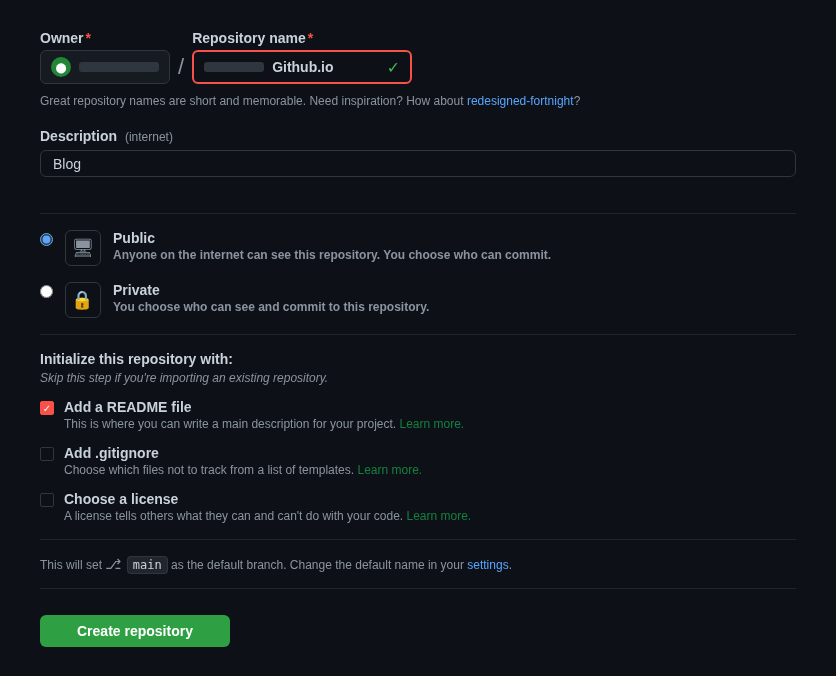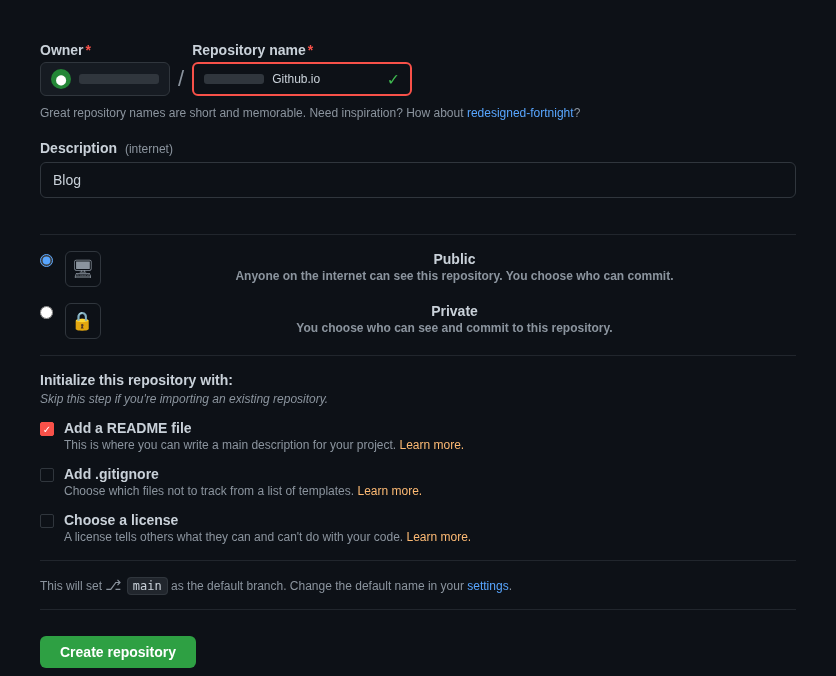--- a/index.html
+++ b/index.html
@@ -8,21 +8,21 @@
       background-color: #0d1117;
       color: #c9d1d9;
       font-family: -apple-system, BlinkMacSystemFont, "Segoe UI", Helvetica, Arial, sans-serif;
       font-size: 14px;
       min-height: 676px;
       padding: 30px 40px;
     }
 
     .form-container {
       max-width: 780px;
-      margin: 12px auto;
+      margin: 0 auto;
     }
 
     .row-owner-repo {
       display: flex;
       align-items: flex-start;
       gap: 8px;
       margin-bottom: 10px;
     }
 
     .field-label {
@@ -88,21 +88,22 @@
 
     .repo-name-blur {
       width: 60px;
       height: 10px;
       background: #30363d;
       border-radius: 3px;
     }
 
     .repo-name-text {
       color: #c9d1d9;
-      font-size: 12px;
+      font-size: 14px;
+      font-weight: bold;
     }
 
     .repo-check {
       position: absolute;
       right: 10px;
       color: #3fb950;
       font-size: 16px;
     }
 
     .hint-text {
@@ -133,21 +134,21 @@
 
     .description-input {
       width: 100%;
       background: #0d1117;
       border: 1px solid #30363d;
       border-radius: 6px;
       color: #c9d1d9;
       padding: 8px 12px;
       font-size: 14px;
       outline: none;
-      height: 36px;
+      height: 27px;
       margin-bottom: 20px;
     }
 
     .divider {
       border: none;
       border-top: 1px solid #21262d;
       margin: 16px 0;
     }
 
     .radio-option {
@@ -171,21 +172,20 @@
       display: flex;
       align-items: center;
       justify-content: center;
       color: #8b949e;
       font-size: 18px;
       flex-shrink: 0;
     }
 
     .radio-content {
       flex: 1;
-      text-align: center;
     }
 
     .radio-title {
       font-size: 14px;
       font-weight: 600;
       color: #c9d1d9;
     }
 
     .radio-desc {
       font-size: 12px;
@@ -221,21 +221,21 @@
       color: #c9d1d9;
     }
 
     .checkbox-content .cb-desc {
       font-size: 12px;
       color: #8b949e;
       margin-top: 2px;
     }
 
     .checkbox-content .cb-desc a {
-      color: #fdba74;
+      color: #15803d;
       text-decoration: none;
     }
 
     .default-branch-note {
       font-size: 12px;
       color: #8b949e;
       margin: 12px 0 16px 0;
     }
 
     .default-branch-note .code-badge {
@@ -256,21 +256,21 @@
     .default-branch-note a {
       color: #58a6ff;
       text-decoration: none;
     }
 
     .create-repo-btn {
       background: #2ea043;
       color: #ffffff;
       border: none;
       border-radius: 6px;
-      padding: 8px 20px;
+      padding: 8px 37px;
       font-size: 14px;
       font-weight: 600;
       cursor: pointer;
       margin-top: 10px;
     }
 
     .readme-checkbox-styled {
       width: 14px;
       height: 14px;
       background: #f85149;

